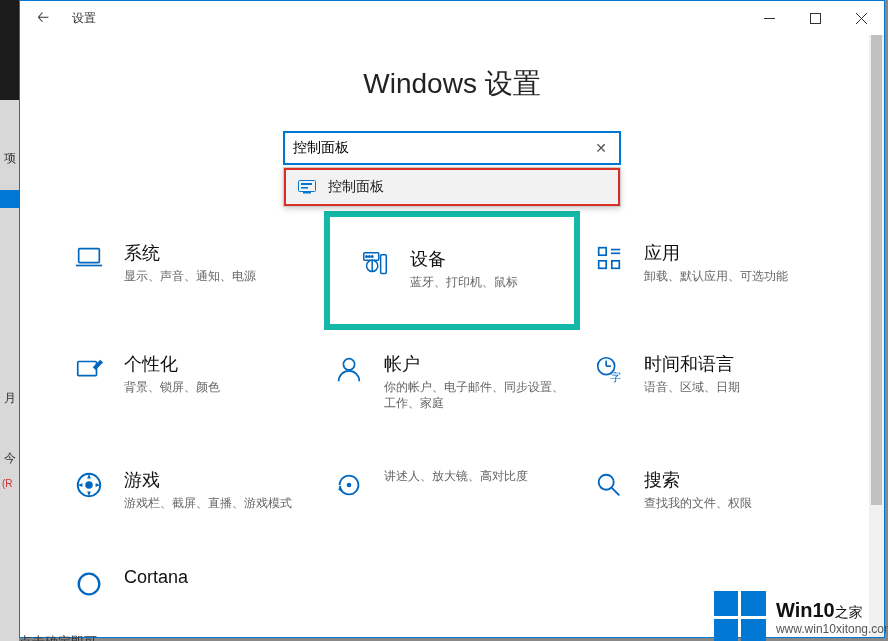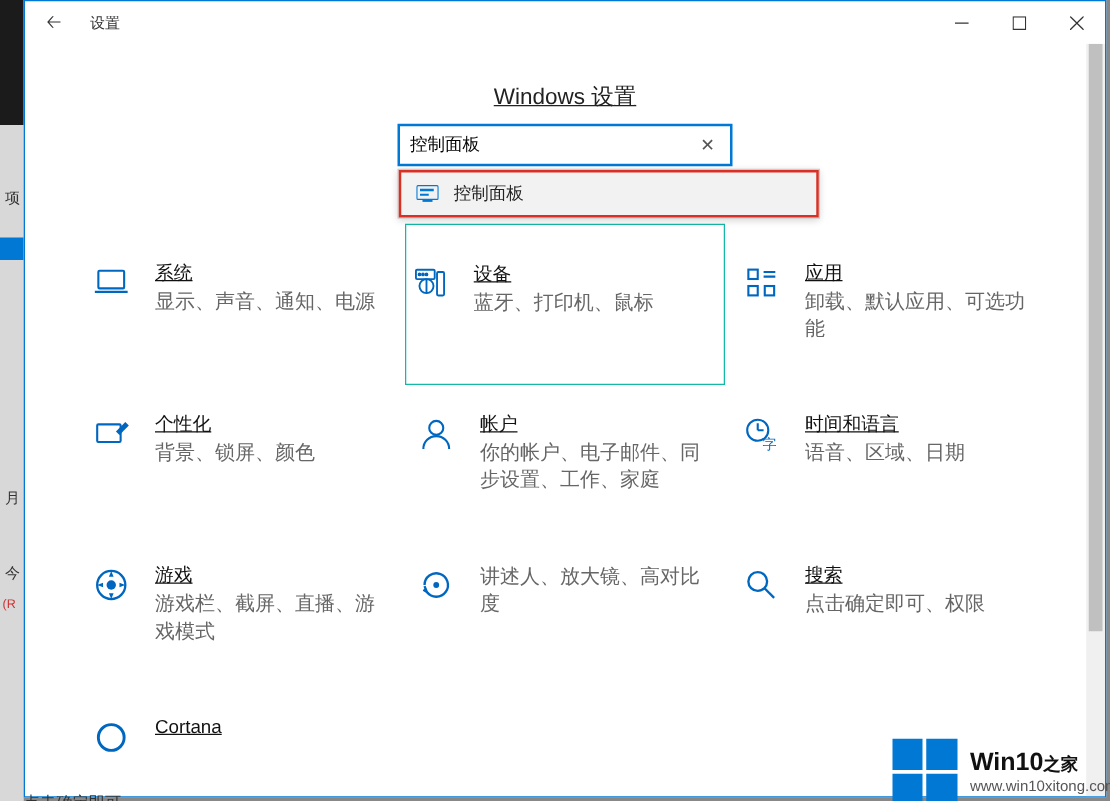--- a/index.html
+++ b/index.html
@@ -48,29 +48,28 @@
   .scrollbar {
     position:absolute; right:0; top:0; width:15px; height:100%;
     background:#f0f0f0;
   }
   .scrollbar .thumb{
     position:absolute; left:2px; right:2px; top:0; height:470px;
     background:#c0c0c0;
   }
   .page-title{
     text-align:center;
-    font-size:18px;
+    font-size:28px;
     font-weight:400;
     color:#222;
     margin-top:30px;
-    text-decoration:underline;
   }
   .search-wrap{
-    width:268px;
-    margin:10px auto 0;
+    width:338px;
+    margin:28px auto 0;
     position:relative;
   }
   .search-box{
     width:100%;
     height:34px;
     border:2px solid #0078d4;
     display:flex;
     align-items:center;
     background:#fff;
     padding:0 8px;
@@ -118,56 +117,56 @@
     row-gap:36px;
   }
   .cat{
     display:flex;
     align-items:flex-start;
     gap:18px;
     padding:10px 8px;
     cursor:pointer;
   }
   .cat.selected{
-    border:1px solid #14b8a6;
+    border:6px solid #14b8a6;
     background:#fff;
-    padding:30px 2px 34px;
+    padding:30px 28px 34px;
     margin-top:-20px;
     margin-bottom:-24px;
   }
   .cat-icon{
     width:34px;height:34px;
     color:#0067c0;
     flex-shrink:0;
     display:flex;align-items:center;justify-content:center;
   }
   .cat-icon svg{width:30px;height:30px;display:block;}
   .cat-text{ min-width:0;}
-  .cat-title{ font-size:15px; color:#111; margin-bottom:3px;text-decoration:underline;}
-  .cat-desc{ font-size:16px; color:#666; line-height:1.35;}
+  .cat-title{ font-size:18px; color:#111; margin-bottom:3px;}
+  .cat-desc{ font-size:12px; color:#666; line-height:1.35;}
   .watermark{
     position:absolute;
     right:-6px;
     bottom:-2px;
     display:flex;
     align-items:center;
     gap:10px;
     z-index:30;
   }
   .wm-logo{
     width:52px;height:52px;
     display:grid;
     grid-template-columns:1fr 1fr;
     grid-template-rows:1fr 1fr;
     gap:3px;
   }
   .wm-logo div{background:#0078d4;}
   .wm-text{color:#111;}
   .wm-text .big{font-size:20px;font-weight:600;}
-  .wm-text .big .zj{font-size:14px;font-weight:700;}
+  .wm-text .big .zj{font-size:14px;font-weight:400;}
   .wm-text .url{font-size:12px;color:#555;}
   .bottom-strip{
     position:absolute;
     left:19px;
     bottom:-10px;
     font-size:13px;
     color:#333;
   }
 </style>
 </head>
@@ -342,21 +341,21 @@
         </div>
         <div class="cat">
           <div class="cat-icon">
             <svg viewBox="0 0 32 32" stroke="#0067c0" fill="none" stroke-width="2">
               <circle cx="13" cy="13" r="8"></circle>
               <line x1="19" y1="19" x2="27" y2="27"></line>
             </svg>
           </div>
           <div class="cat-text">
             <div class="cat-title">搜索</div>
-            <div class="cat-desc">点击确定即可、权限</div>
+            <div class="cat-desc">查找我的文件、权限</div>
           </div>
         </div>
         <div class="cat">
           <div class="cat-icon">
             <svg viewBox="0 0 32 32" stroke="#0067c0" fill="none" stroke-width="2.5">
               <circle cx="16" cy="16" r="11"></circle>
             </svg>
           </div>
           <div class="cat-text">
             <div class="cat-title">Cortana</div>

